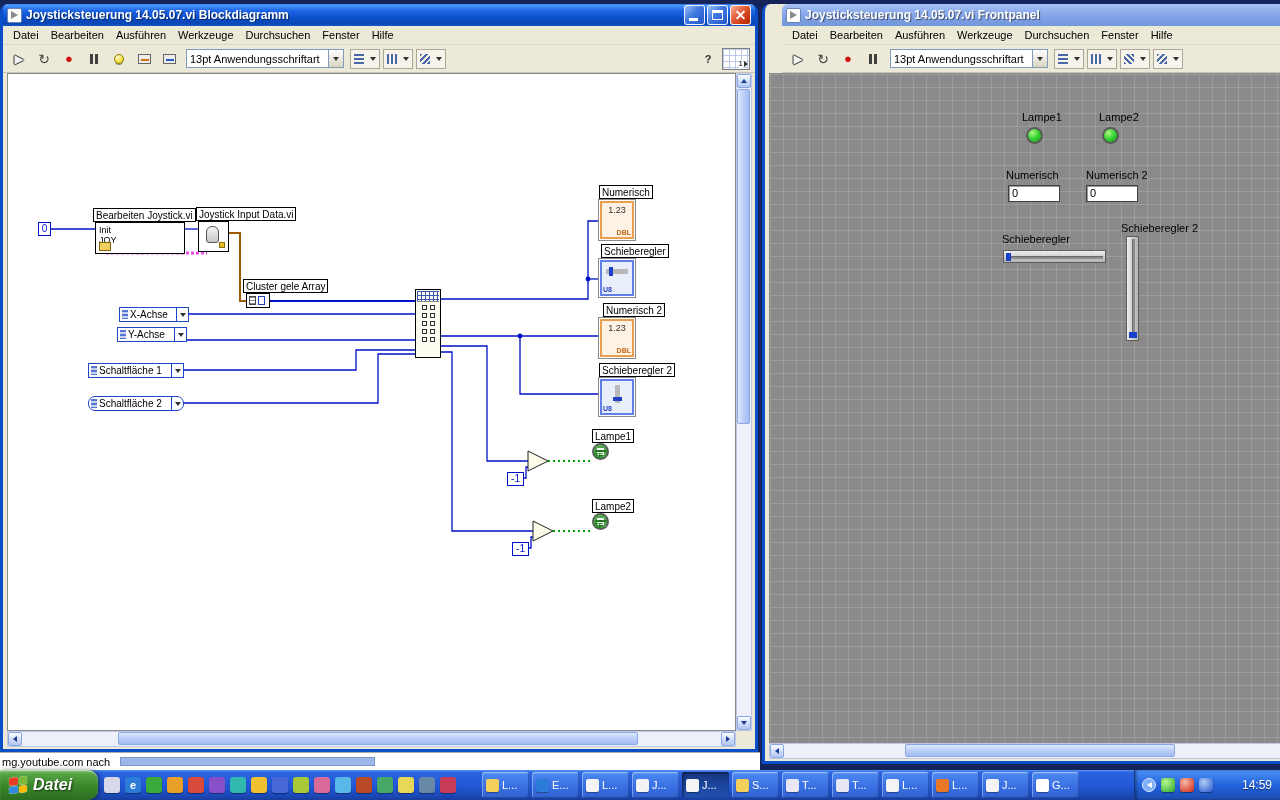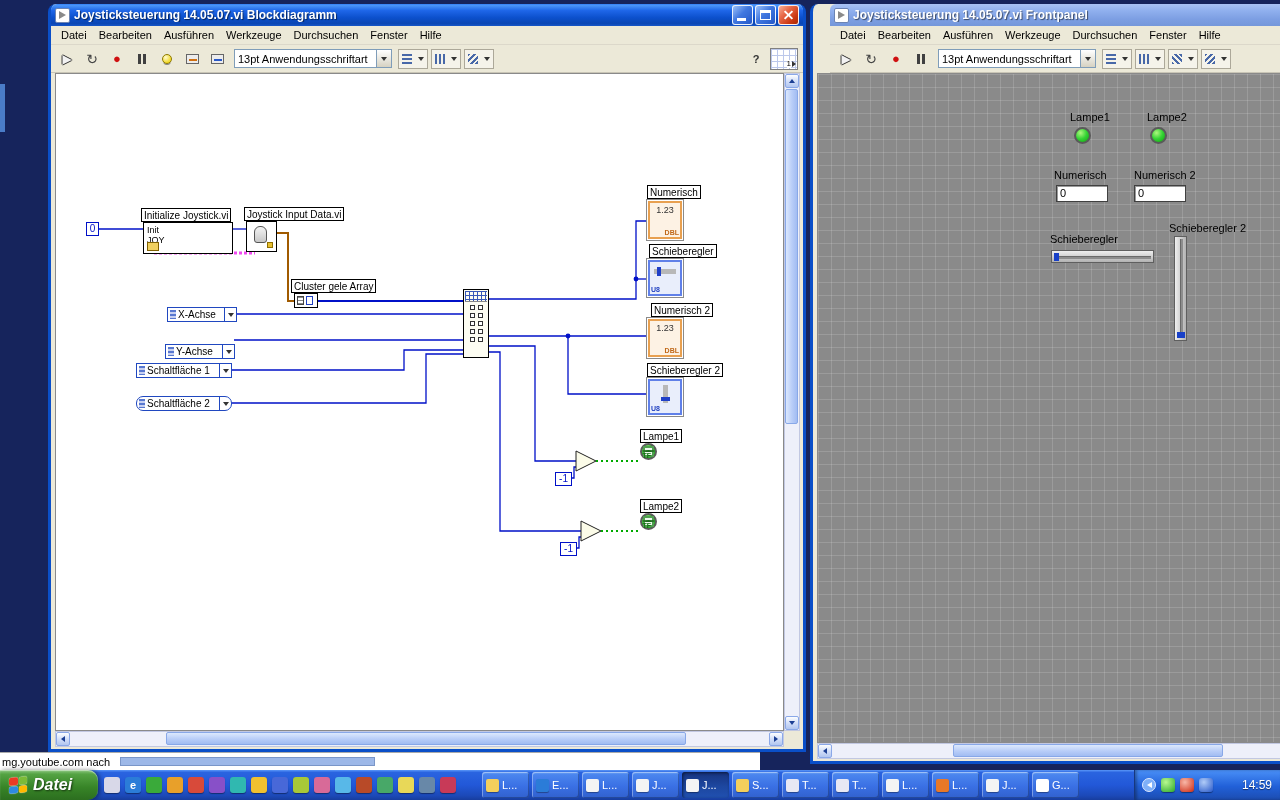--- a/index.html
+++ b/index.html
@@ -4,21 +4,21 @@
 <style>
   * { box-sizing:border-box; margin:0; padding:0; }
   body { margin:0; background:#000; }
   .screen { position:relative; width:1280px; height:800px; overflow:hidden;
             background:#16245c; font-family:"Liberation Sans","DejaVu Sans",sans-serif;
             font-size:11px; color:#000; }
 
   
   .win { position:absolute; background:#ece9d8; border-left:3px solid #0a4fc8;
          border-right:3px solid #0a4fc8; border-bottom:3px solid #0a4fc8;
-         border-radius:8px 8px 0 0;margin-left:48px; }
+         border-radius:8px 8px 0 0; }
   .titlebar { height:22px; border-radius:6px 6px 0 0; display:flex; align-items:center;
               gap:4px; padding:0 4px;
               background:linear-gradient(180deg,#2f7df6 0%,#4a95f8 6%,#1e66e8 30%,#0c50cc 62%,#0a46b4 88%,#1656c8 100%); }
   .win.inactive .titlebar { background:linear-gradient(180deg,#a8c2f4 0%,#90b0ee 30%,#7c9ee2 70%,#7497da 100%); }
   .appico { width:15px; height:15px; background:#fff; border:1px solid #6b84b4; border-radius:2px;
             display:flex; align-items:center; justify-content:center; }
   .appico i { width:0; height:0; border-top:4px solid transparent; border-bottom:4px solid transparent;
               border-left:7px solid #8a8a8a; display:block; }
   .title { flex:1; color:#fff; font-weight:bold; font-size:12px; white-space:nowrap;
            overflow:hidden; text-shadow:1px 1px 1px rgba(0,0,0,.55); }
@@ -348,21 +348,21 @@
 
         <polyline points="540,387 584,387" fill="none" stroke="#00a800" stroke-width="2" stroke-dasharray="2,3"></polyline>
         <polyline points="545,457 584,457" fill="none" stroke="#00a800" stroke-width="2" stroke-dasharray="2,3"></polyline>
 
         <polygon points="520,377 540,387 520,397" fill="#fbfbe8" stroke="#202020" stroke-width="1"></polygon>
         <polygon points="525,447 545,457 525,467" fill="#fbfbe8" stroke="#202020" stroke-width="1"></polygon>
       </svg>
 
       <div class="bconst" style="left:30px; top:148px; width:13px; height:14px;">0</div>
 
-      <div class="blabel" style="left:85px; top:134px;">Initialize Joystick.vi</div>
+      <div class="blabel" style="left:85px; top:134px;">Bearbeiten Joystick.vi</div>
       <div class="initblock">
         <div>Init</div>
         <div>JOY</div>
         <span class="joyico"></span>
       </div>
 
       <div class="blabel" style="left:188px; top:133px;">Joystick Input Data.vi</div>
       <div class="acqblock">
         <span class="mouseico"></span>
         <span class="acqdot"></span>
@@ -398,21 +398,21 @@
           </div>
       </div>
 
       <div class="sel" style="left:111px; top:233px; width:70px;">
         <span class="sel-g"></span>
         <span>X-Achse</span>
         <span class="sel-dd">
             <span class="tri"></span>
           </span>
       </div>
-      <div class="sel" style="left:109px; top:270px; width:70px;">
+      <div class="sel" style="left:109px; top:253px; width:70px;">
         <span class="sel-g"></span>
         <span>Y-Achse</span>
         <span class="sel-dd">
             <span class="tri"></span>
           </span>
       </div>
       <div class="sel" style="left:80px; top:289px; width:96px;">
         <span class="sel-g"></span>
         <span>Schaltfläche 1</span>
         <span class="sel-dd">

